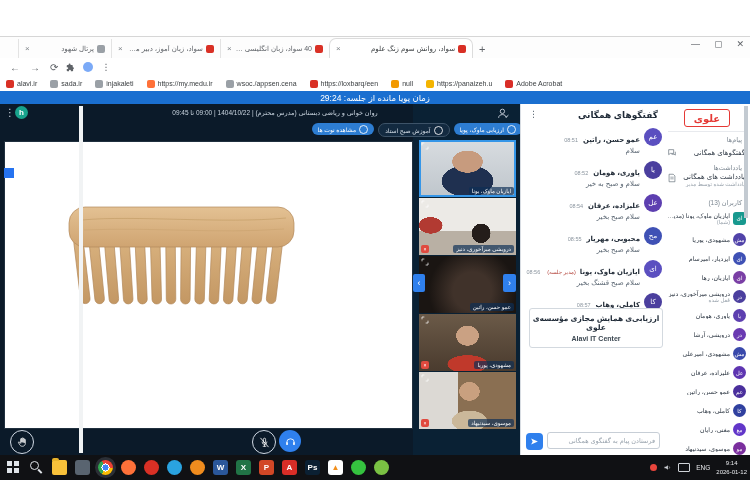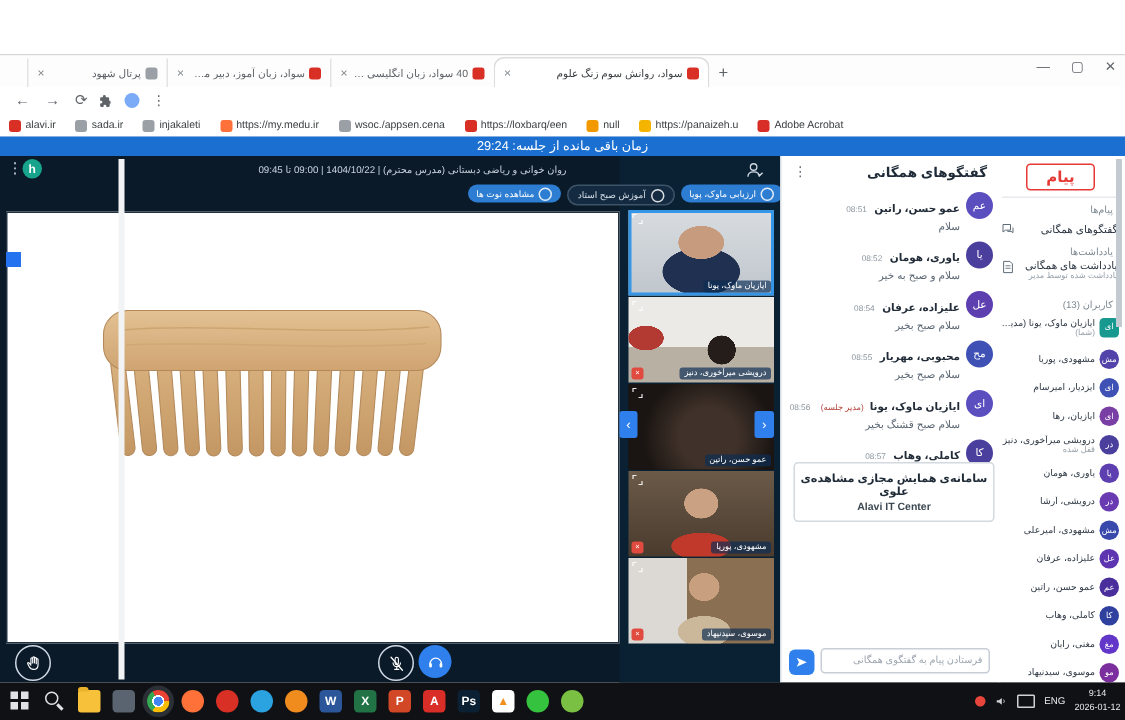--- a/index.html
+++ b/index.html
@@ -260,21 +260,21 @@
       </span>
 
       <span class="bm">
         <span class="bm-ic" style="background: rgb(217, 45, 39);"></span>
         <span>Adobe Acrobat</span>
       </span>
 
   </div>
 
   <div class="abs rtl" id="timerbar">
-    <span>زمان باقی مانده از جلسه: 29:24</span>
+    <span>زمان پویا مانده از جلسه: 29:24</span>
   </div>
 
   <div class="abs" id="app">
     <div class="abs" id="videocol-bg"></div>
 
     <span class="abs" id="stage-dots">⋮</span>
     <div class="abs" id="stage-logo">h</div>
     <div class="abs rtl" id="stage-title">روان خوانی و ریاضی دبستانی (مدرس محترم) | 1404/10/22 | 09:00 تا 09:45</div>
     <svg class="abs" id="manage-users" viewBox="0 0 24 24">
       <circle cx="10" cy="8" r="4" fill="none" stroke="#cfd8e3" stroke-width="1.6"></circle>
@@ -472,35 +472,35 @@
                 <span>کاملی، وهاب</span>
                 
                 <span class="mtime">08:57</span>
               </span>
               <div class="mtext">سلام به همه بچه ها</div>
             </span>
           </div>
 
       </div>
       <div id="notice">
-        <div class="n1">سامانه‌ی همایش مجازی مشاهده‌ی علوی</div>
+        <div class="n1">ارزیابی‌ی همایش مجازی مؤسسه‌ی علوی</div>
         <div class="n2">Alavi IT Center</div>
       </div>
       <div id="chat-inputrow">
         <div id="send-btn">
           <svg width="9" height="9" viewBox="0 0 24 24">
             <path d="M21 4L3 12l18 8-4-8z" fill="#fff" transform="scale(-1,1) translate(-24,0)"></path>
           </svg>
         </div>
         <input id="chat-input" type="text" placeholder="فرستادن پیام به گفتگوی همگانی" style="">
       </div>
     </div>
 
     <div class="abs" id="sidebar">
-      <div id="brand">پیام</div>
+      <div id="brand">علوی</div>
       <div id="sb-div"></div>
       <span class="sb-label" style="top:32px;">پیام‌ها</span>
       <div class="sb-item" style="top:41px;height:15px;">
         <svg width="10" height="10" viewBox="0 0 24 24">
           <path d="M4 4h12v9H8l-4 3z" fill="none" stroke="#5f6b76" stroke-width="1.6"></path>
           <path d="M20 9v8l-3-2h-6" fill="none" stroke="#5f6b76" stroke-width="1.6"></path>
         </svg>
         <span class="sb-text">گفتگوهای همگانی</span>
       </div>
       <span class="sb-label" style="top:60px;">یادداشت‌ها</span>

